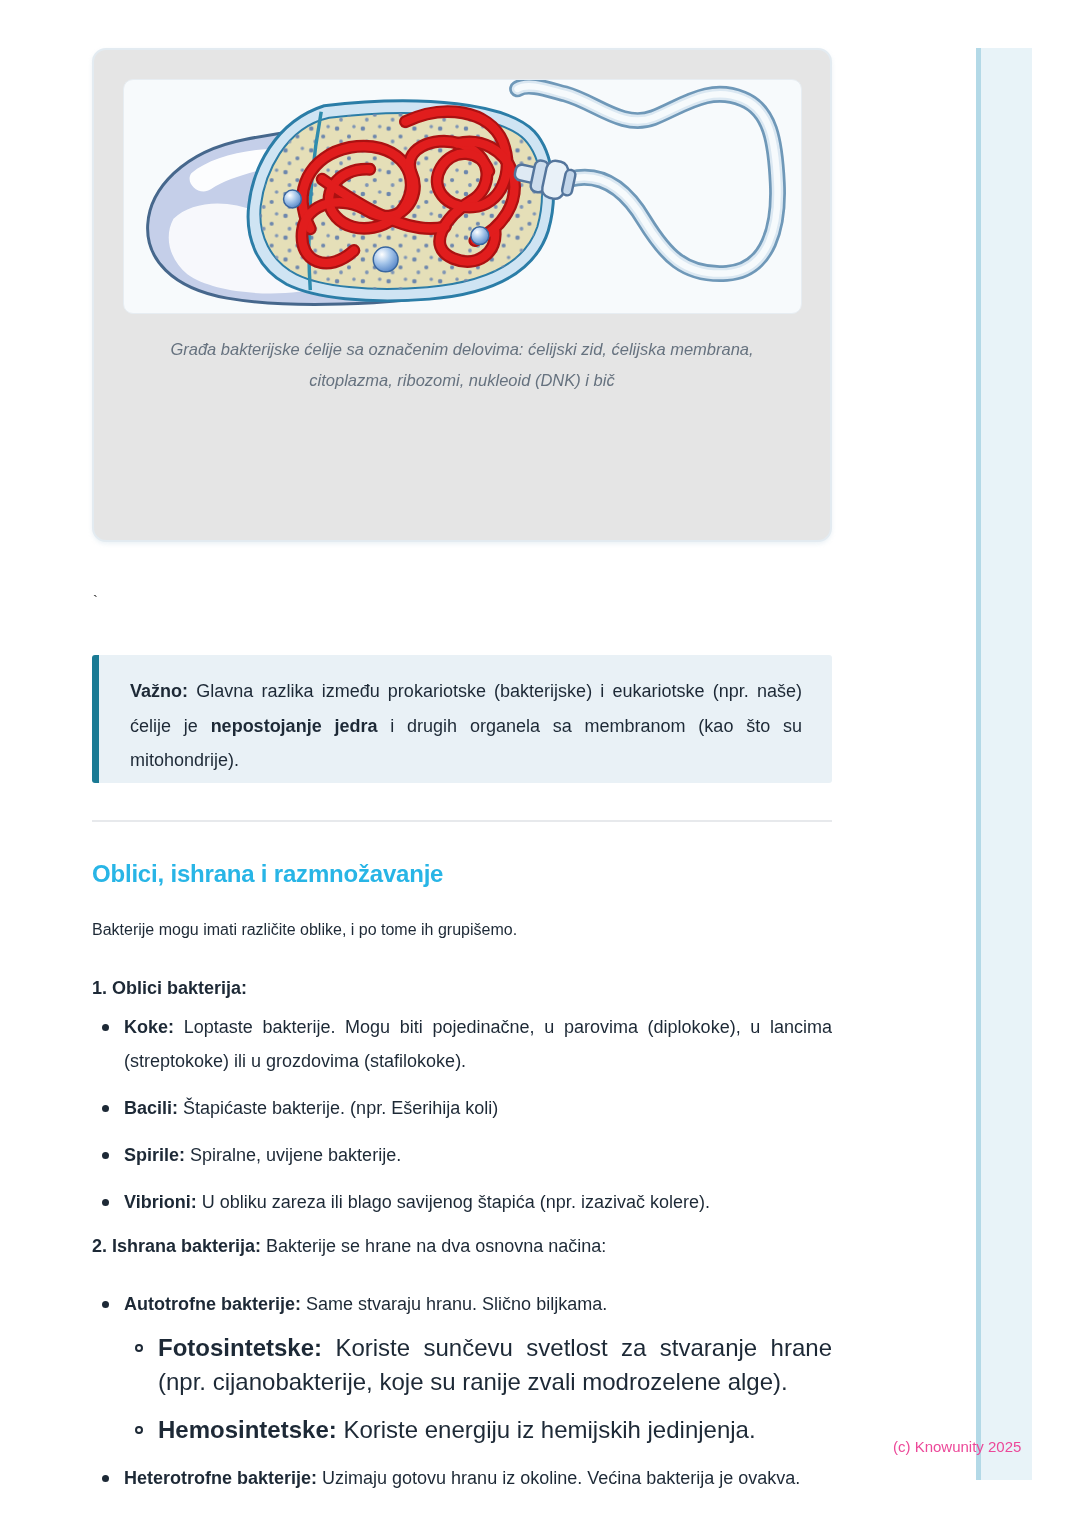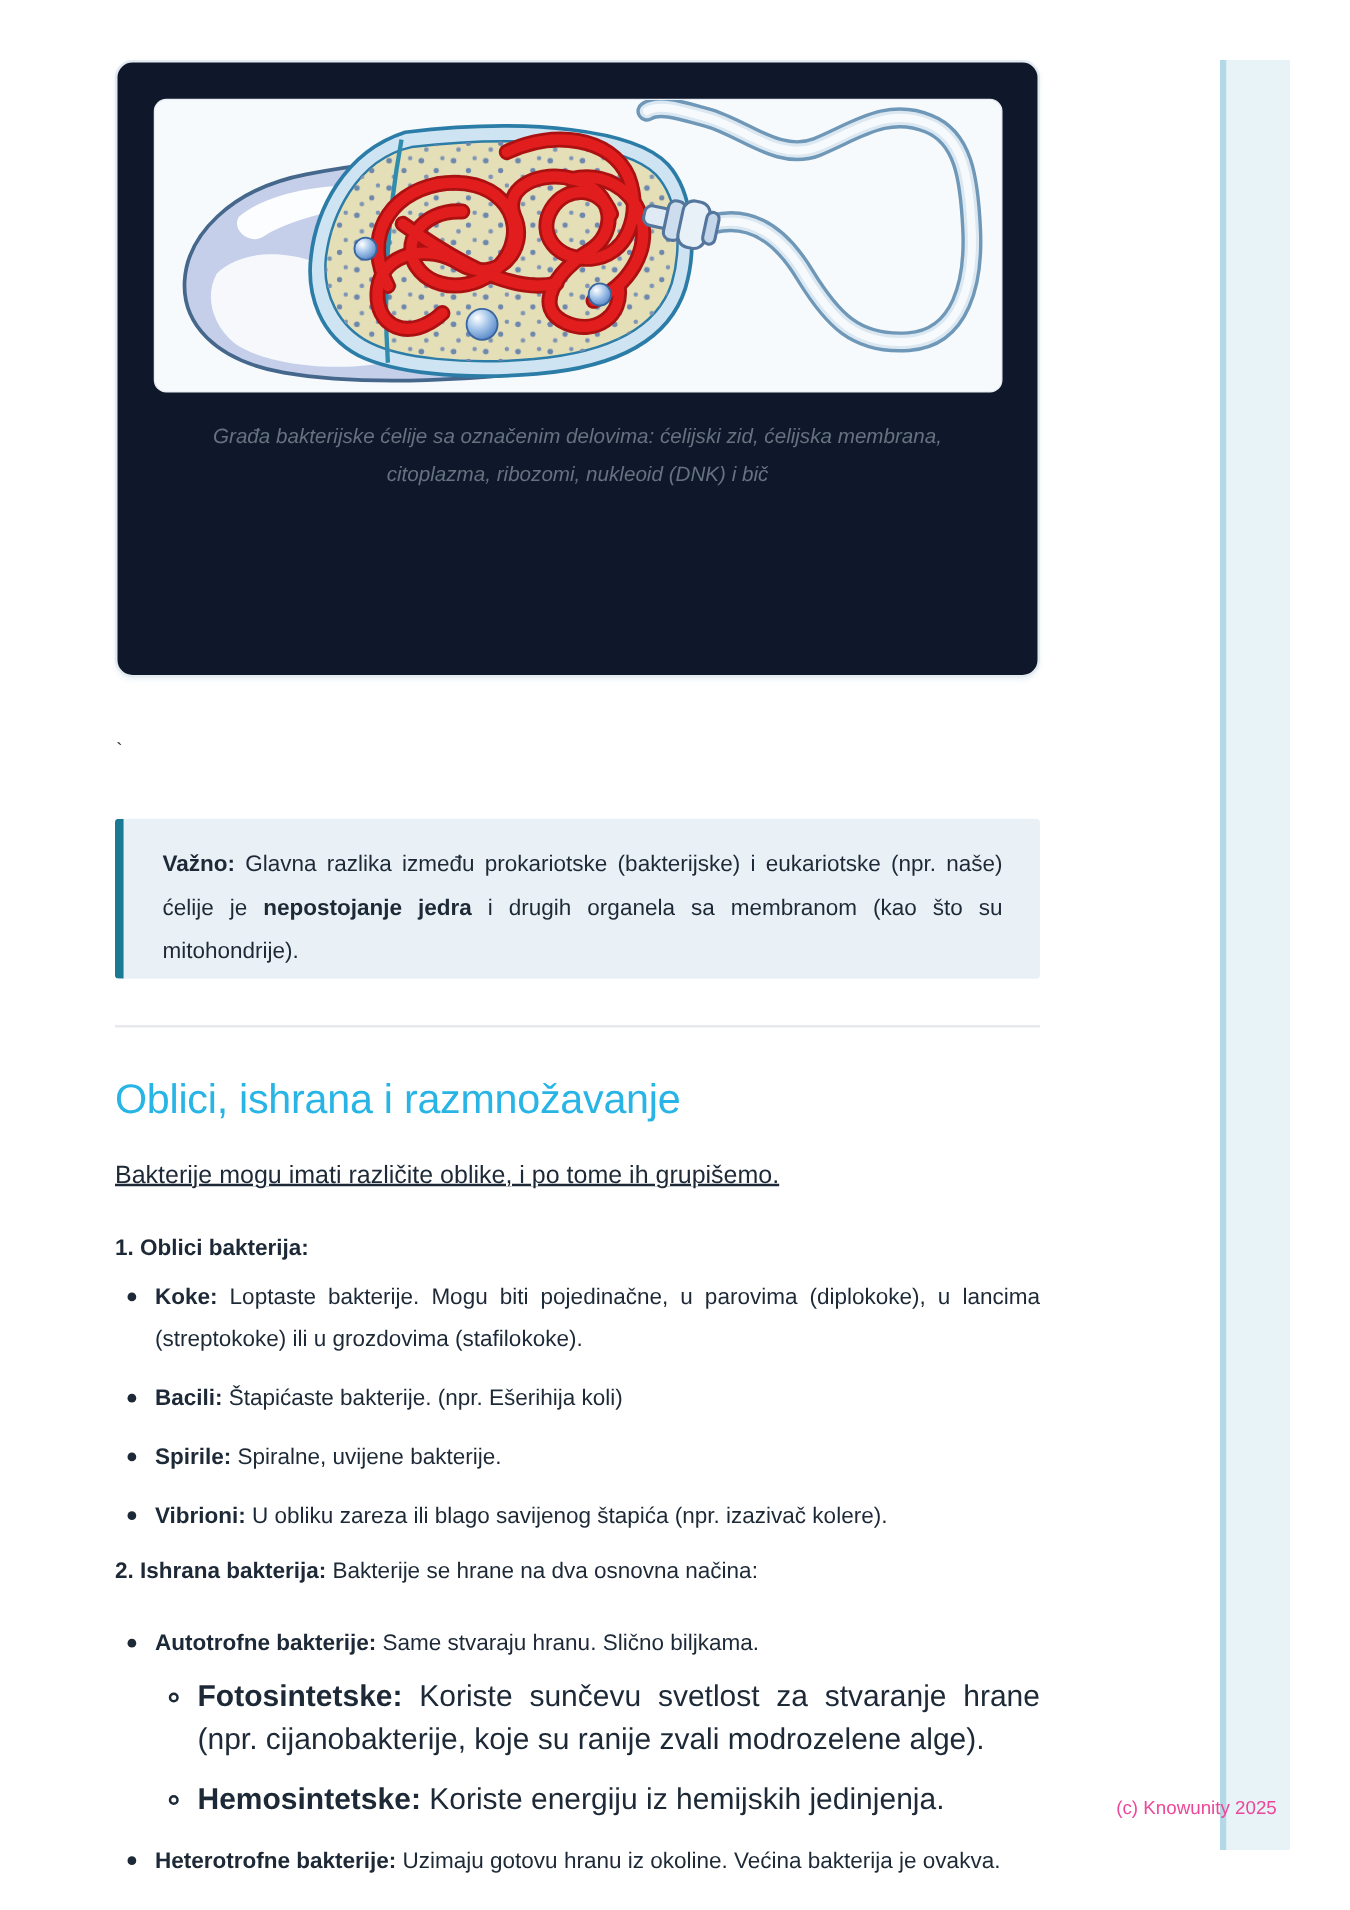--- a/index.html
+++ b/index.html
@@ -10,21 +10,21 @@
   }
   .right-band{
     position:absolute;left:976px;top:48px;width:56px;height:1432px;
     background:#e8f3f8;border-left:5px solid #b3d9e7;box-sizing:border-box;z-index:1;
   }
   .content{position:absolute;left:92px;top:48px;width:740px;z-index:2;}
 
   
   .figure-card{
     box-sizing:border-box;width:740px;height:494px;
-    border:2px solid #e3ebf1;border-radius:14px;background:#0f172a;
+    border:2px solid #e3ebf1;border-radius:14px;background:#e5e5e5;
     box-shadow:0 2px 4px rgba(170,195,214,.22);
   }
   .figure-box{
     box-sizing:border-box;width:679px;height:235px;margin:29px auto 0;
     background:#f7fafc;border:1px solid #e7edf2;border-radius:10px;overflow:hidden;
   }
   .figure-box svg{display:block;width:100%;height:100%;}
   .caption{
     margin:20px auto 0;max-width:610px;text-align:center;font-style:italic;
     color:#66727f;font-size:16.5px;line-height:31px;
@@ -34,23 +34,23 @@
 
   .callout{
     margin-top:43px;background:#e9f1f6;border-left:7px solid #1a7a94;
     border-radius:3px;padding:19px 30px 5px 31px;box-sizing:border-box;
   }
   .callout p{margin:0;font-size:18px;line-height:34.5px;text-align:justify;color:#1d2936;}
 
   hr.divider{border:none;height:2px;background:#e7e9ec;margin:37px 0 0;}
 
   h2.section-heading{
-    margin:38px 0 0;font-size:33px;font-weight:400;color:#28b5e6;letter-spacing:-.2px;
+    margin:38px 0 0;font-size:24px;font-weight:700;color:#28b5e6;letter-spacing:-.2px;
   }
-  p.body{margin:28px 0 0;font-size:20px;line-height:28px;text-decoration:underline;}
+  p.body{margin:28px 0 0;font-size:16px;line-height:28px;}
   p.list-title{margin:30px 0 0;font-size:18px;line-height:28px;}
   p.list-title .lead{font-weight:700;}
   b,strong,.bold{font-weight:700;}
 
   ul.l1{list-style:none;margin:8px 0 0;padding:0 0 0 32px;}
   ul.l1>li{
     position:relative;font-size:18px;line-height:34px;text-align:justify;
     margin-bottom:13px;
   }
   ul.l1>li::before{

